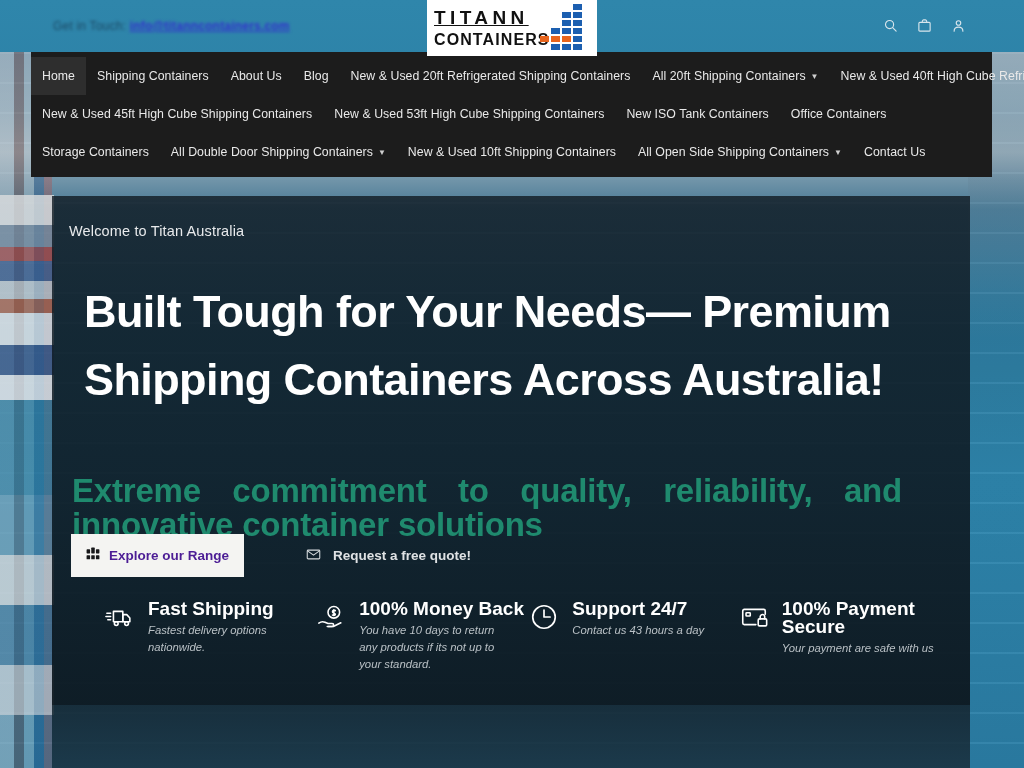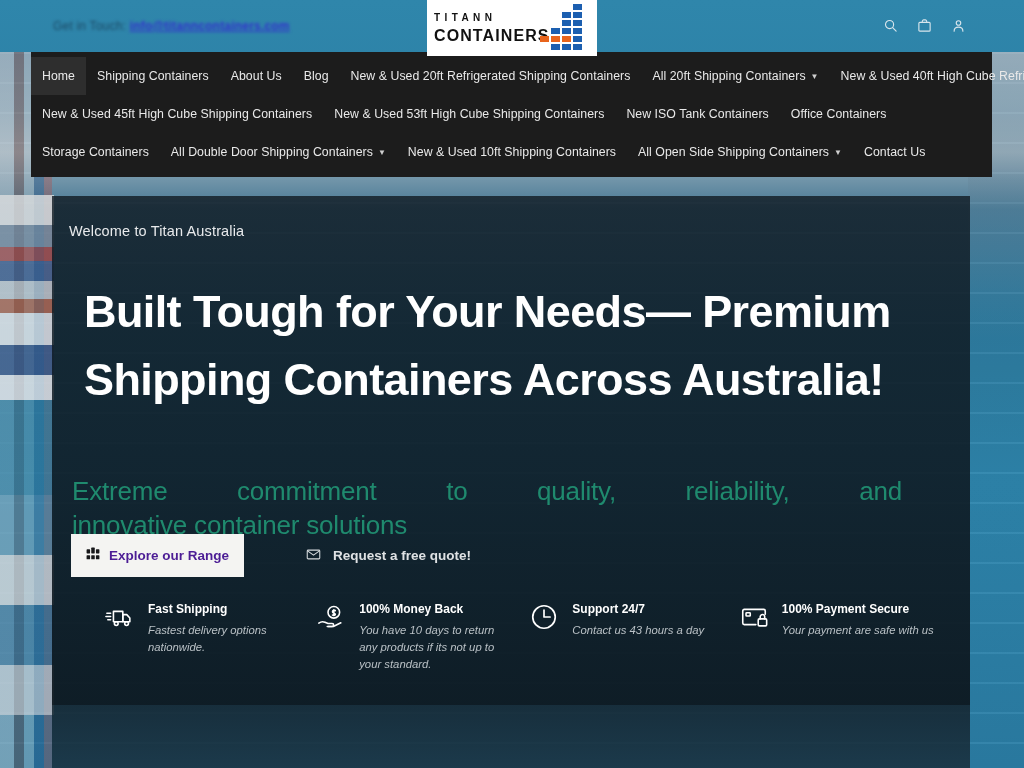--- a/index.html
+++ b/index.html
@@ -144,25 +144,26 @@
     justify-content: flex-start;
     padding-left: 7px;
     box-sizing: border-box;
   }
   .logo-text {
     display: flex;
     flex-direction: column;
     line-height: 1;
   }
   .logo-line1 {
-    font-size: 10px;
+    font-size: 19px;
     font-weight: 700;
     letter-spacing: 4.4px;
     color: #111;
     margin-bottom: 5px;
+    text-decoration: underline;
   }
   .logo-line2 {
     font-size: 16px;
     font-weight: 700;
     letter-spacing: 1.1px;
     color: #111;
   }
   .logo-blocks {
     position: absolute;
     right: 5px;
@@ -248,23 +249,23 @@
     line-height: 68px;
     font-weight: 700;
     color: #ffffff;
     letter-spacing: -0.6px;
   }
   .subhead {
     position: absolute;
     left: 3px;
     top: 278px;
     width: 830px;
-    font-size: 26px;
+    font-size: 33px;
     line-height: 34px;
-    font-weight: 400;
+    font-weight: 700;
     color: #1f8a6e;
     text-align: justify;
     letter-spacing: -0.2px;
   }
   .subhead span { display: block; }
   .subhead .l1 { text-align: justify; text-align-last: justify; }
 
   
   .btnrow {
     position: absolute;
@@ -314,21 +315,21 @@
     display: flex;
     gap: 13px;
     width: 224px;
     align-items: flex-start;
   }
   .feature .ficon {
     flex: 0 0 auto;
     margin-top: 2px;
   }
   .feature .ftitle {
-    font-size: 12px;
+    font-size: 19px;
     font-weight: 700;
     color: #ffffff;
     line-height: 18px;
     margin-bottom: 4px;
   }
   .feature .fdesc {
     font-size: 11.3px;
     color: #b9c0c5;
     line-height: 17px;
     max-width: 150px;

